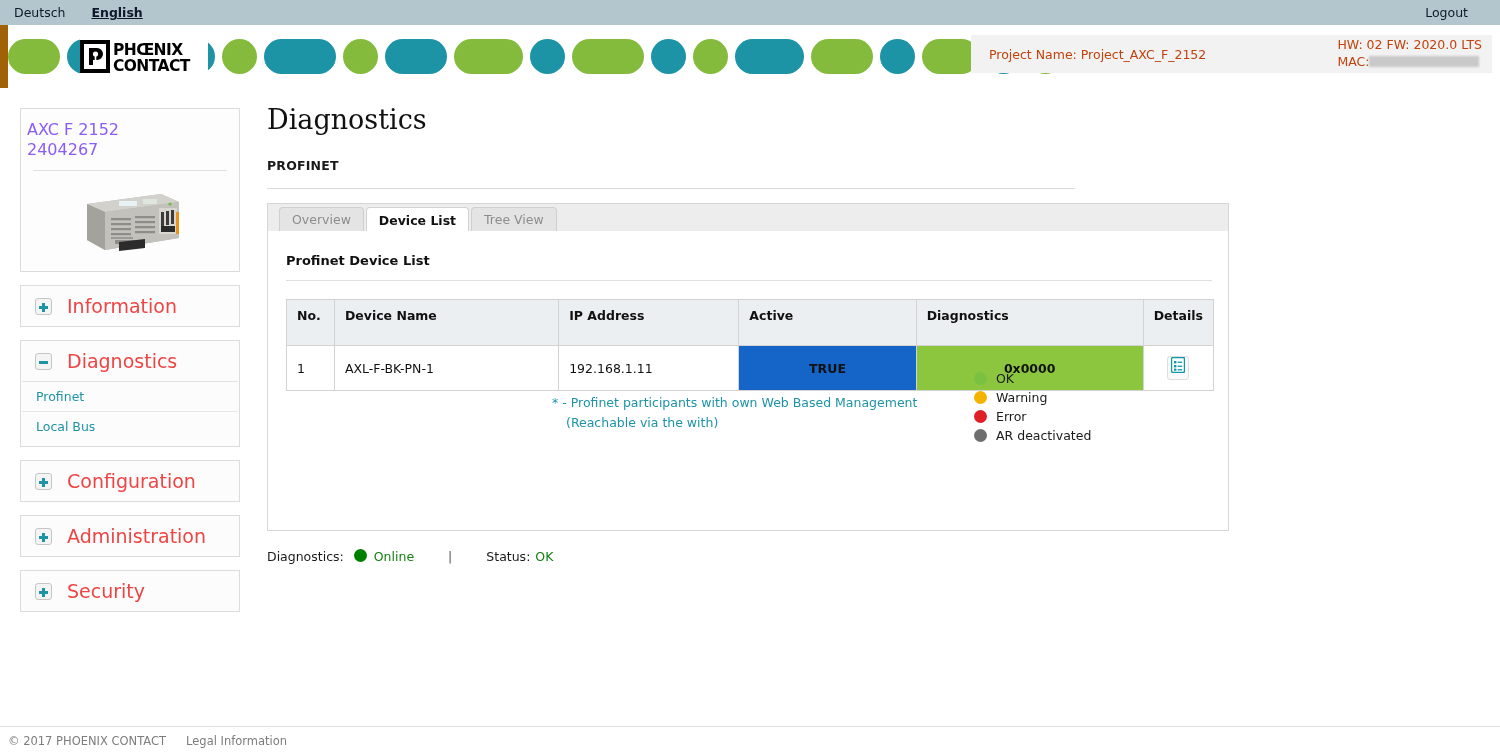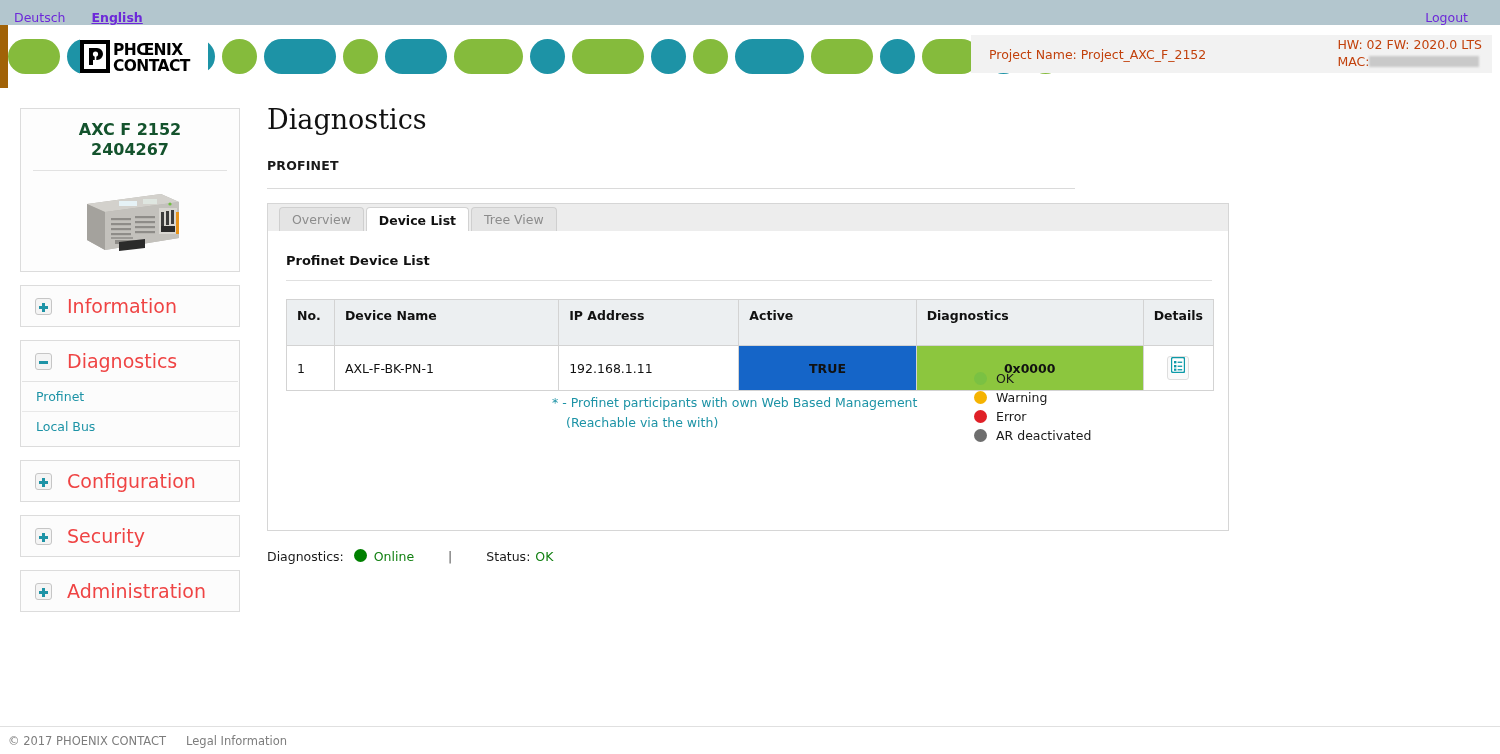--- a/index.html
+++ b/index.html
@@ -9,24 +9,24 @@
     background: #ffffff;
     font-family: "DejaVu Sans", "Liberation Sans", sans-serif;
     overflow: hidden;
   }
 
   
   .langbar {
     height: 25px;
     background: #b3c6ce;
     display: flex;
-    align-items: flex-end;
+    align-items: center;
     padding: 0 14px;
     font-size: 12.5px;
-    color: #6d28d9;
+    color: #0f172a;
   }
   .langbar .lang {
     margin-right: 26px;
     cursor: pointer;
   }
   .langbar .lang.active {
     font-weight: bold;
     text-decoration: underline;
   }
   .langbar .logout {
@@ -103,23 +103,23 @@
     left: 20px; top: 20px;
     width: 220px;
   }
   .card {
     border: 1px solid #dcdcdc;
     background: #fcfcfc;
     margin-bottom: 13px;
   }
   .devcard { background: #fdfdfd; padding: 0; }
   .devtitle {
-    text-align: center;
-    color: #14532d;
-    font-weight: bold;
+    text-align: left;
+    color: #8b5cf6;
+    font-weight: normal;
     font-size: 16px;
     line-height: 1.25;
     padding: 11px 6px 10px;
   }
   .devdivider { height: 1px; background: #e2e2e2; margin: 0 12px; }
   .devimgwrap {
     height: 100px;
     display: flex; align-items: center; justify-content: center;
   }
 
@@ -459,27 +459,27 @@
         </div>
         <div class="card">
           <div class="acc">
             <span class="pm plus"></span>
             <span class="acclabel">Configuration</span>
           </div>
         </div>
         <div class="card">
           <div class="acc">
             <span class="pm plus"></span>
-            <span class="acclabel">Security</span>
+            <span class="acclabel">Administration</span>
           </div>
         </div>
         <div class="card">
           <div class="acc">
             <span class="pm plus"></span>
-            <span class="acclabel">Administration</span>
+            <span class="acclabel">Security</span>
           </div>
         </div>
       </div>
   </div>
 
   <div class="main">
     <h1 class="pagetitle">Diagnostics</h1>
     <div class="subtitle">PROFINET</div>
     <div class="titlerule"></div>
 

